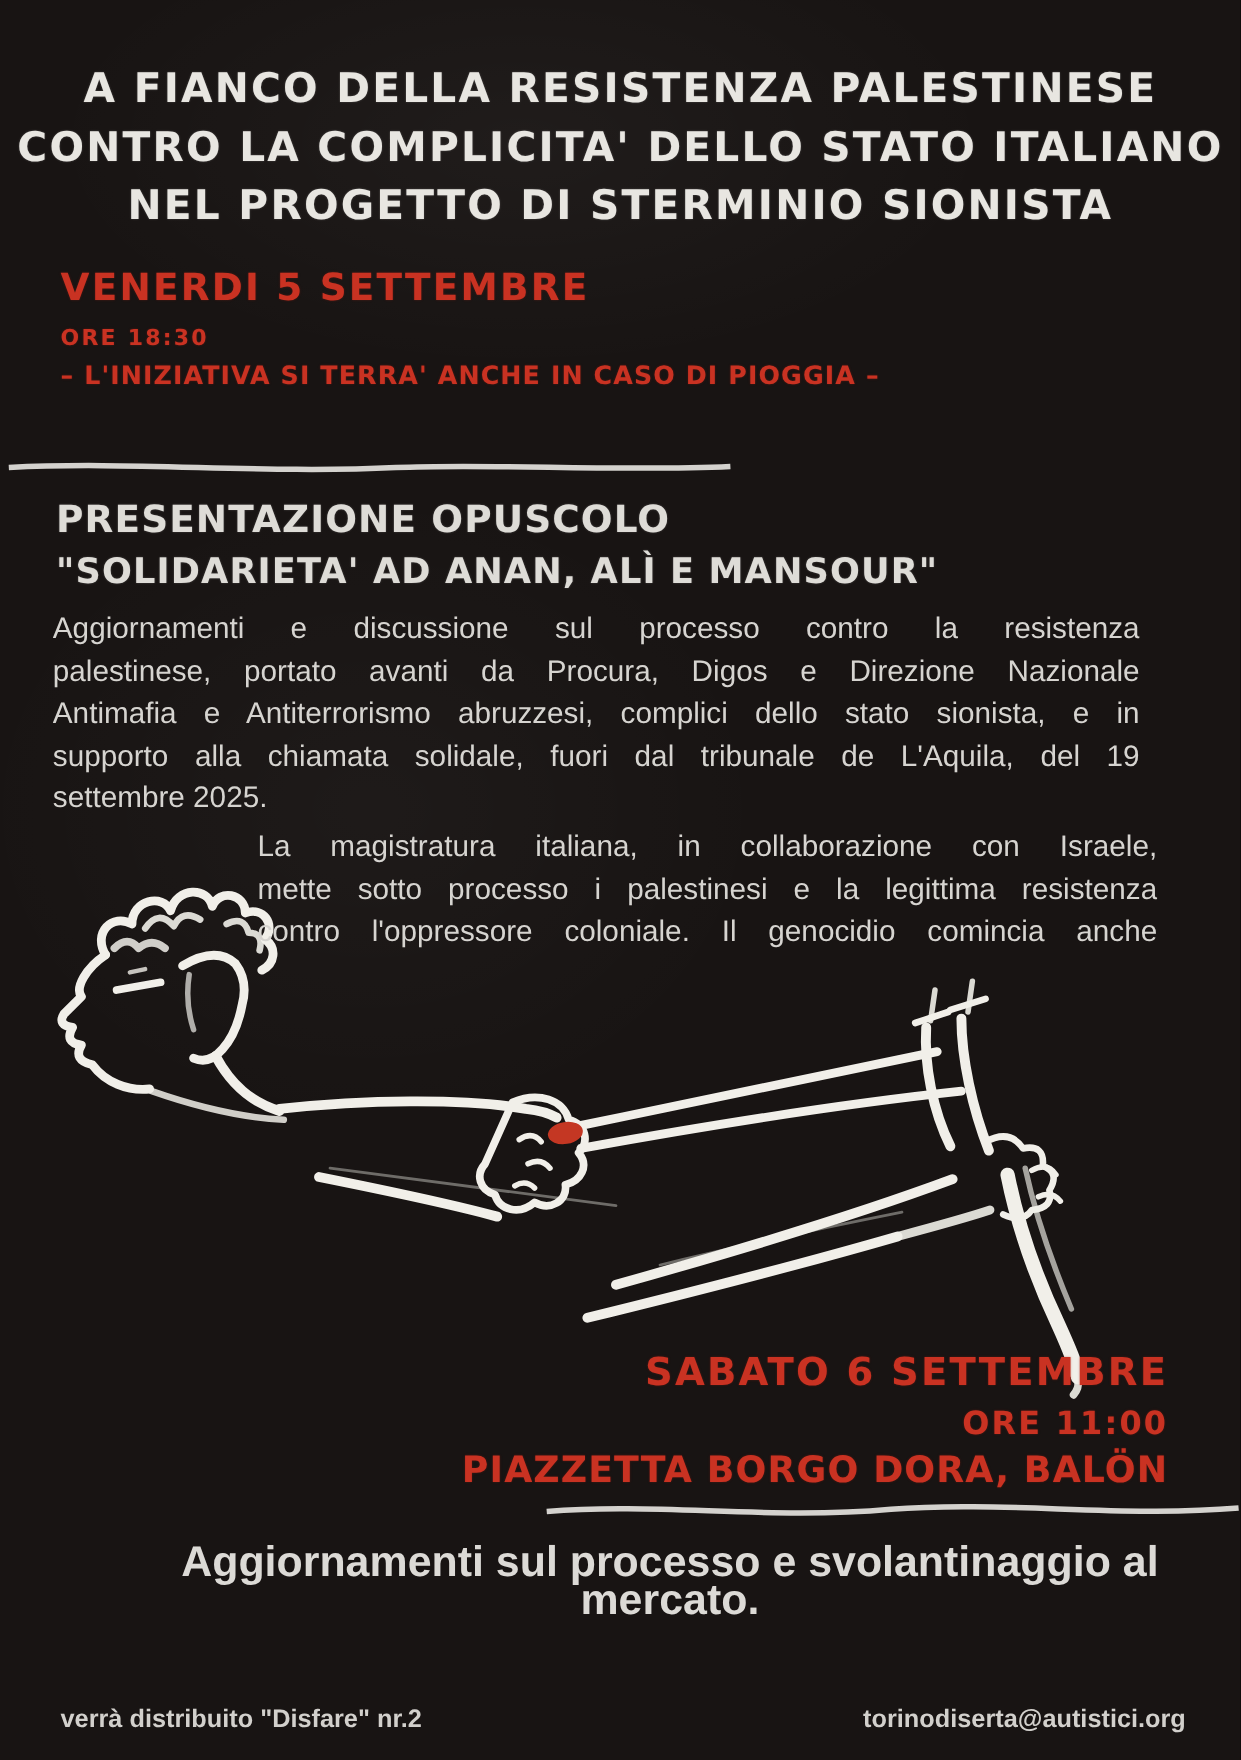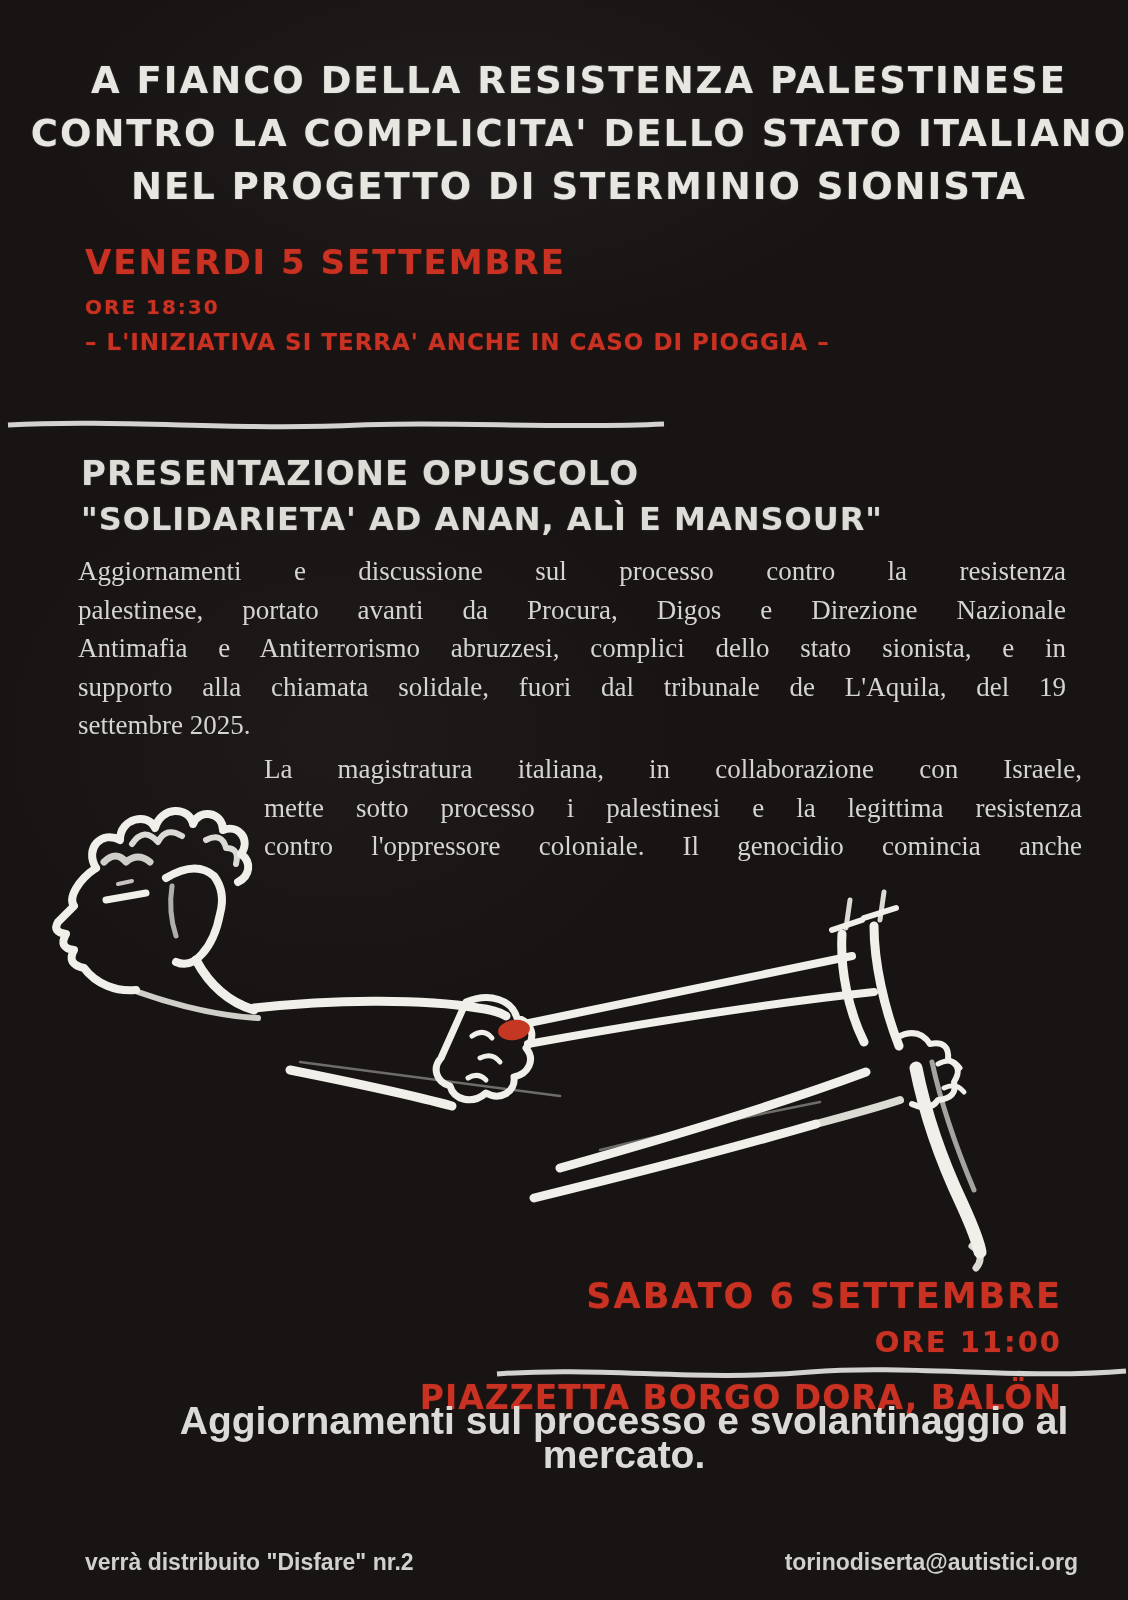--- a/index.html
+++ b/index.html
@@ -7,56 +7,56 @@
     position:relative;
     width:1128px;height:1600px;
     margin:0 auto;
     overflow:hidden;
     background:
       radial-gradient(ellipse 620px 300px at 42% 8%, rgba(255,255,255,0.035), transparent 70%),
       radial-gradient(ellipse 520px 420px at 30% 46%, rgba(255,255,255,0.028), transparent 70%),
       #181413;
     font-family:"DejaVu Sans", sans-serif;
   }
-  .abs{position:absolute;padding-left:30px;}
+  .abs{position:absolute;}
   .hand{font-family:"DejaVu Sans", sans-serif;font-weight:bold;}
   .red{color:#c93222;text-shadow:0 0 2px rgba(160,30,20,.45);}
   .chalk{text-shadow:0 0 2px rgba(255,255,255,.22);}
 
   .title{
     top:54px;left:0;right:0;text-align:center;
     color:#e8e6e1;font-size:37px;line-height:53px;
     font-weight:bold;letter-spacing:2px;
   }
 
   .event1{top:240px;left:55px;}
   .event1 .day{font-size:34px;line-height:44px;letter-spacing:2px;}
   .event1 .time{font-size:20px;line-height:30px;margin-top:8px;letter-spacing:2px;}
   .event1 .place{font-size:32px;line-height:42px;margin-top:6px;letter-spacing:1px;}
   .event1 .note{font-size:23px;line-height:28px;margin-top:6px;letter-spacing:1px;}
 
   .presentation{top:452px;left:51px;color:#dedcd7;}
   .presentation .l1{font-size:34px;line-height:42px;letter-spacing:1px;}
   .presentation .l2{font-size:32px;line-height:42px;margin-top:4px;letter-spacing:1px;}
 
-  .body-text{color:#d6d4d0;font-family:Liberation Serif, serif;font-size:27px;}
+  .body-text{color:#d6d4d0;font-family:Liberation Sans, sans-serif;font-size:27px;}
   .p1{top:552px;left:48px;width:988px;}
   .p2{top:750px;left:234px;width:818px;}
   .jline{
     line-height:38.5px;height:38.5px;overflow:hidden;
     text-align:justify;
   }
   .jline::after{content:"";display:inline-block;width:100%;height:0;}
   .lastline-left{line-height:38.5px;height:38.5px;text-align:left;}
   .lastline-right{line-height:38.5px;height:38.5px;text-align:right;}
 
   .event2{top:1226px;right:66px;text-align:right;}
-  .event2 .day{font-size:35px;line-height:44px;letter-spacing:2px;margin-top:48px;}
+  .event2 .day{font-size:35px;line-height:44px;letter-spacing:2px;}
   .event2 .time{font-size:29px;line-height:32px;margin-top:8px;letter-spacing:2px;}
-  .event2 .place{font-size:33px;line-height:40px;margin-top:20px;letter-spacing:1px;}
+  .event2 .place{font-size:33px;line-height:40px;margin-top:6px;letter-spacing:1px;}
 
   .summary{
     top:1404px;left:130px;right:40px;text-align:center;
     color:#dcdad6;font-size:39px;line-height:34px;font-weight:bold;
     font-family:"Liberation Sans", sans-serif;
   }
   .footer-left{top:1549px;left:55px;color:#d2d0cc;font-size:23px;font-weight:bold;
     font-family:"Liberation Sans", sans-serif;}
   .footer-right{top:1549px;right:50px;color:#d2d0cc;font-size:23px;font-weight:bold;
     font-family:"Liberation Sans", sans-serif;}

